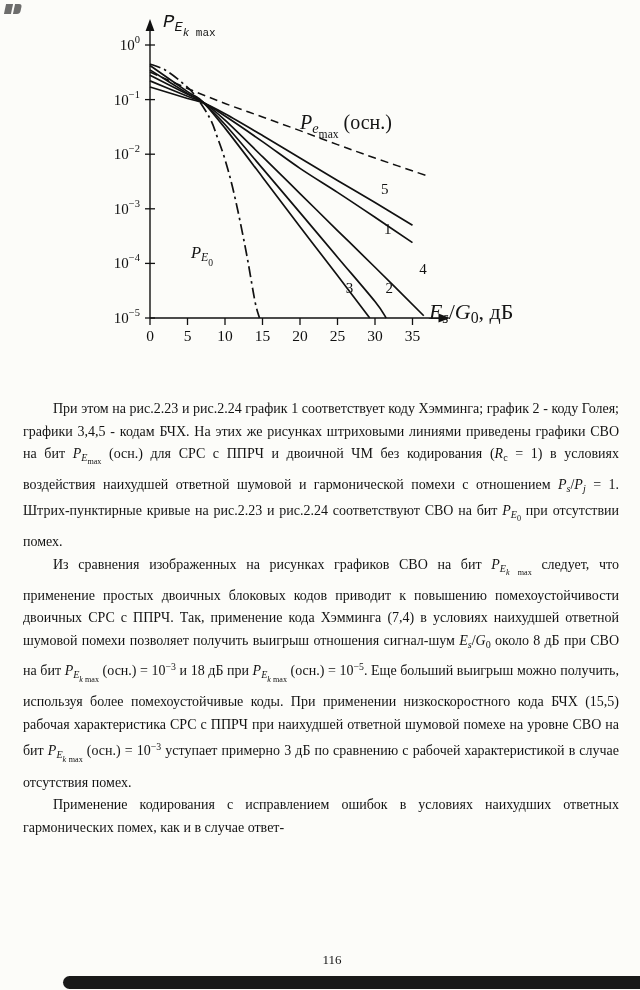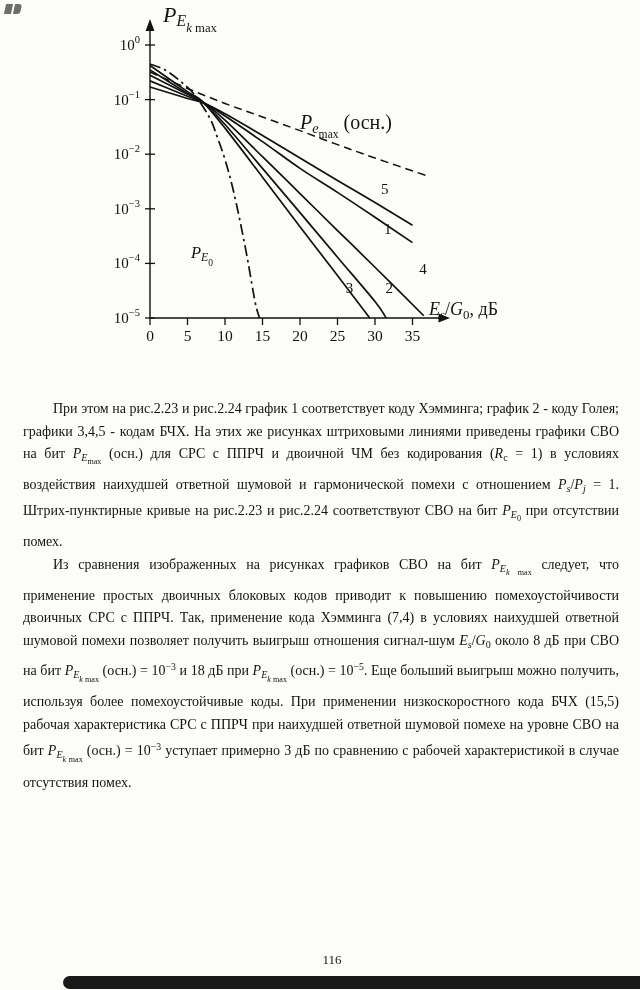--- a/index.html
+++ b/index.html
@@ -7,22 +7,22 @@
         overflow:hidden;font-family:"Liberation Serif",serif;color:#151515;}
   
   .artifact{position:absolute;left:5px;top:4px;width:7px;height:10px;background:#4a4a4a;
             transform:skewX(-12deg);opacity:.8;}
   .artifact::after{content:'';position:absolute;left:9px;top:0;width:7px;height:10px;
             background:#4a4a4a;border-radius:0 3px 3px 0;}
   
   .figure-area{position:relative;width:640px;height:392px;}
   .figure-area svg{position:absolute;left:0;top:0;overflow:visible;}
   svg text{font-family:"Liberation Serif",serif;fill:#111;}
-  .ylab{position:absolute;left:163px;top:2px;font-size:22px;}
-  .xlab{position:absolute;left:429px;top:299px;font-size:18px;}
+  .ylab{position:absolute;left:163px;top:11px;font-size:19px;font-family:Liberation Mono, monospace;}
+  .xlab{position:absolute;left:429px;top:299px;font-size:22px;}
   .lab-dashed{position:absolute;left:300px;top:111px;font-size:20px;}
   .lab-dashdot{position:absolute;left:191px;top:243px;font-size:16.5px;}
   .caption{position:absolute;top:363px;left:0;width:100%;text-align:center;
            font-size:17px;letter-spacing:.5px;}
   
   .text-block{padding:6px 21px 0 23px;font-size:14px;line-height:22.5px;
               text-align:justify;color:#131313;}
   .text-block p{margin:0;text-indent:30px;}
   
   .it{font-style:italic;}
@@ -89,18 +89,19 @@
       </svg>
     <div class="ylab"><span class="it">P</span><span class="sb it">E</span><span class="sb2 it">k</span><span class="sb2"> max</span></div>
     <div class="xlab"><span class="it">E</span><span class="sb it">s</span><span>/</span><span class="it">G</span><span class="sb">0</span><span>, дБ</span></div>
     <div class="lab-dashed"><span class="it">P</span><span class="sb it">e</span><span class="sb2">max</span><span> (осн.)</span></div>
     <div class="lab-dashdot"><span class="it">P</span><span class="sb it">E</span><span class="sb2">0</span></div>
   </div>
 
   <div class="text-block">
     <p><span>При этом на рис.2.23 и рис.2.24 график 1 соответствует коду Хэмминга; график 2 - коду Голея; графики 3,4,5 - кодам БЧХ. На этих же рисунках штриховыми линиями приведены графики СВО на бит </span><span class="it">P</span><span class="sb it">E</span><span class="sb2">max</span><span> (осн.) для СРС с ППРЧ и двоичной ЧМ без кодирования (</span><span class="it">R</span><span class="sb">с</span><span> = 1) в условиях воздействия наихудшей ответной шумовой и гармонической помехи с отношением </span><span class="it">P</span><span class="sb it">s</span><span>/</span><span class="it">P</span><span class="sb it">j</span><span> = 1. Штрих-пунктирные кривые на рис.2.23 и рис.2.24 соответствуют СВО на бит </span><span class="it">P</span><span class="sb it">E</span><span class="sb2">0</span><span> при отсутствии помех.</span></p>
     <p><span>Из сравнения изображенных на рисунках графиков СВО на бит </span><span class="it">P</span><span class="sb it">E</span><span class="sb2 it">k</span><span class="sb2"> max</span><span> следует, что применение простых двоичных блоковых кодов приводит к повышению помехоустойчивости двоичных СРС с ППРЧ. Так, применение кода Хэмминга (7,4) в условиях наихудшей ответной шумовой помехи позволяет получить выигрыш отношения сигнал-шум </span><span class="it">E</span><span class="sb it">s</span><span>/</span><span class="it">G</span><span class="sb">0</span><span> около 8 дБ при СВО на бит </span><span class="it">P</span><span class="sb it">E</span><span class="sb2 it">k</span><span class="sb2"> max</span><span> (осн.) = 10</span><span class="sp">−3</span><span> и 18 дБ при </span><span class="it">P</span><span class="sb it">E</span><span class="sb2 it">k</span><span class="sb2"> max</span><span> (осн.) = 10</span><span class="sp">−5</span><span>. Еще больший выигрыш можно получить, используя более помехоустойчивые коды. При применении низкоскоростного кода БЧХ (15,5) рабочая характеристика СРС с ППРЧ при наихудшей ответной шумовой помехе на уровне СВО на бит </span><span class="it">P</span><span class="sb it">E</span><span class="sb2 it">k</span><span class="sb2"> max</span><span> (осн.) = 10</span><span class="sp">−3</span><span> уступает примерно 3 дБ по сравнению с рабочей характеристикой в случае отсутствия помех.</span></p>
+    <p><span>Применение кодирования с исправлением ошибок в условиях наихудших ответных гармонических помех, как и в случае ответ-</span></p>
   </div>
 
   <div class="pagenum">116</div>
   <div class="scan-bar"></div>
 
 </div>
 
 </body></html>

